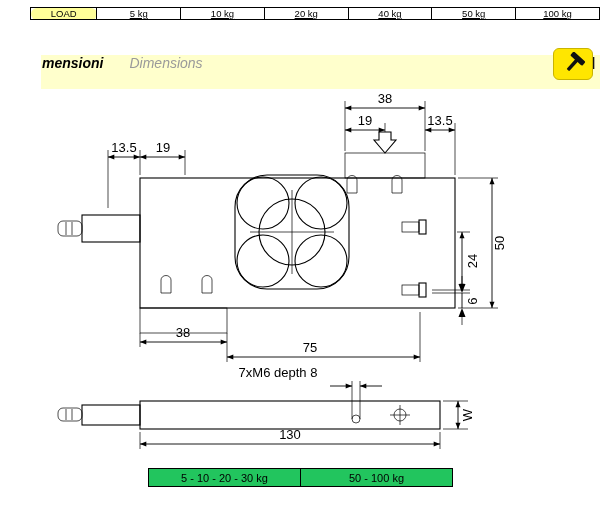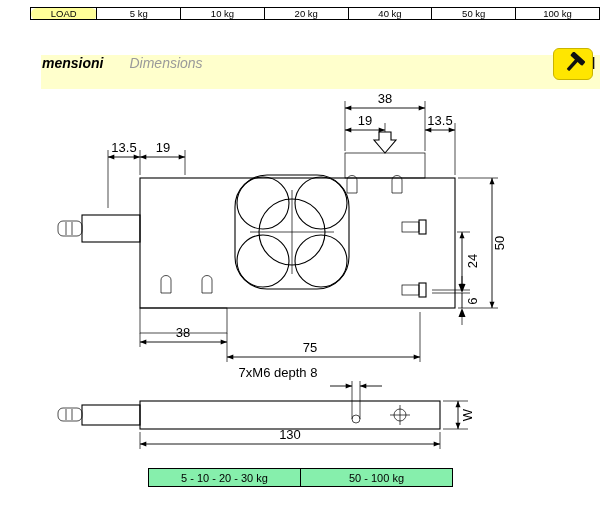--- a/index.html
+++ b/index.html
@@ -4,36 +4,36 @@
 <style>
   html,body{margin:0;padding:0;}
   body{
     width:600px;height:523px;position:relative;background:#ffffff;
     font-family:"Liberation Sans",sans-serif;overflow:hidden;
   }
   
   .spec-table{position:absolute;left:30px;top:7px;border-collapse:collapse;}
   .spec-table td{border:1px solid #000;font-size:9.5px;text-align:center;height:11px;padding:0 2px;color:#000;}
   .spec-table .label-cell{background:#ffff99;width:62px;border-radius:6px;}
-  .spec-table .data-cell{width:80px;background:#ffffff;}
+  .spec-table .data-cell{width:80px;background:#ffffff;text-decoration:underline;}
   
   .band{position:absolute;left:0;top:55px;width:600px;height:34px;background:#ffffcc;display:flex;align-items:flex-start;margin-left:41px;}
   .title-it{font-weight:bold;font-style:italic;font-size:14px;color:#000;margin-left:1px;}
   .title-en{font-weight:normal;font-style:italic;font-size:14px;color:#9a9a9a;margin-left:26px;}
   .units{position:absolute;right:46px;font-weight:bold;font-size:12px;color:#111;}
   .icon-box{position:absolute;right:7px;top:48px;width:38px;height:30px;background:#ffe600;
     border:1px solid #c9b400;border-radius:6px;display:flex;align-items:center;justify-content:center;z-index:6;}
   
   .drawing{position:absolute;left:0;top:75px;}
   .ln{stroke:#000;stroke-width:1.1;fill:none;}
   .thin{stroke:#000;stroke-width:0.7;fill:none;}
   .dim{stroke:#000;stroke-width:0.9;fill:none;}
   text.d{font-family:"Liberation Sans",sans-serif;font-size:13px;fill:#000;}
   
-  .w-table{position:absolute;left:148px;top:468px;border-collapse:collapse;background:#86efac;z-index:5;}
+  .w-table{position:absolute;left:148px;top:468px;border-collapse:collapse;background:#22c55e;z-index:5;}
   .w-table td{border:1px solid #000;width:149px;height:15px;text-align:center;font-size:11px;color:#000;}
 </style>
 </head>
 <body>
 
 <table class="spec-table">
   <tbody>
       <tr>
     <td class="label-cell">LOAD</td>
     <td class="data-cell">5 kg</td>

